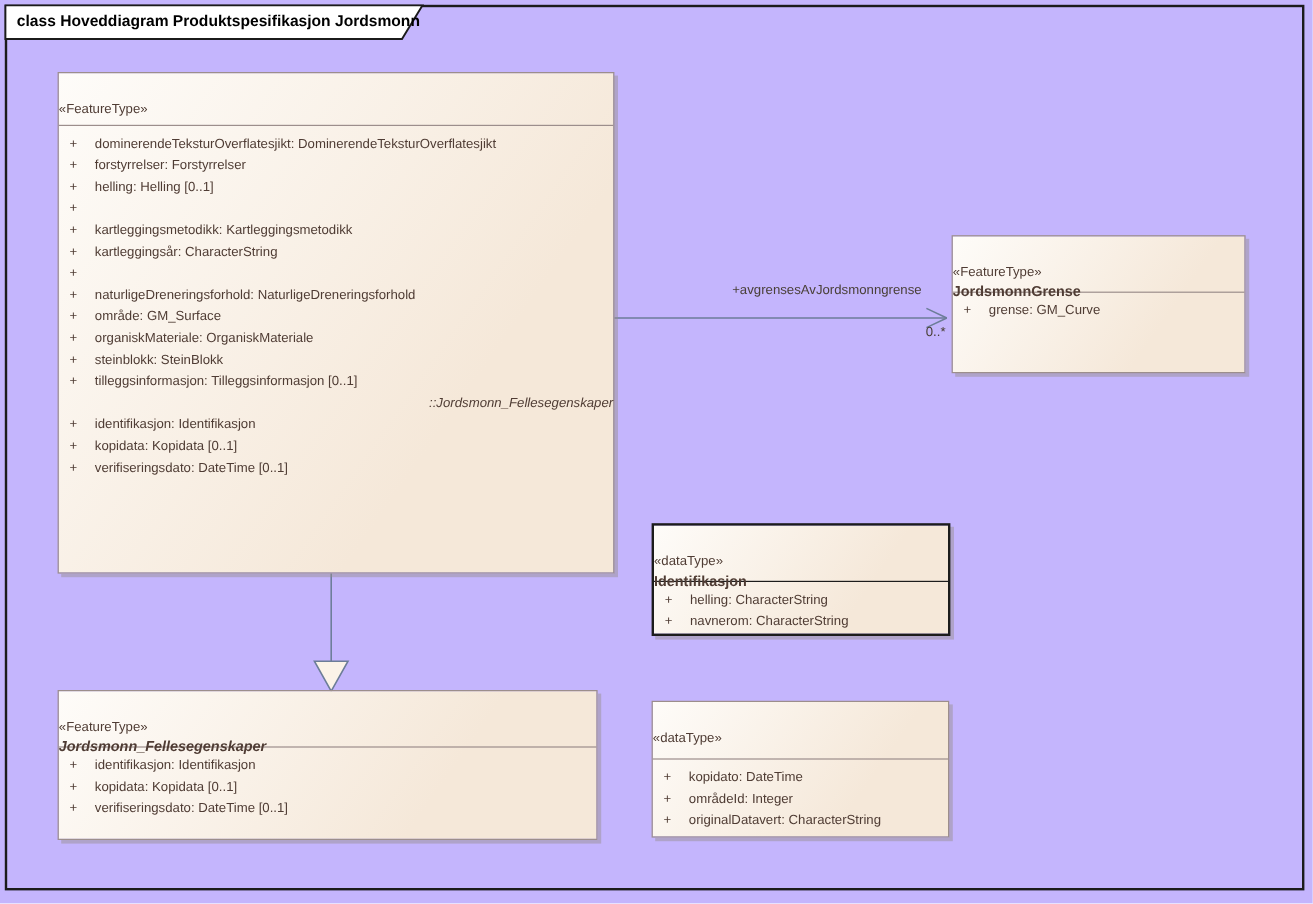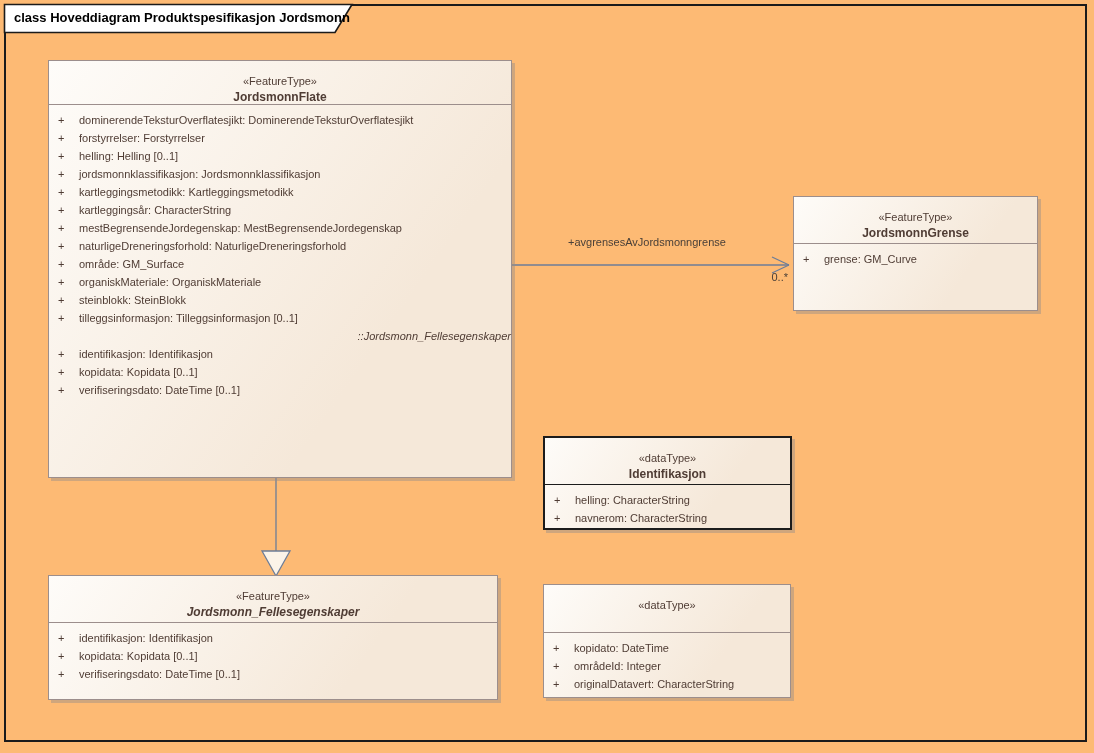--- a/index.html
+++ b/index.html
@@ -1,28 +1,28 @@
 <!DOCTYPE html>
 <html><head>
 <meta charset="utf-8">
 <style>
   html,body{margin:0;padding:0;background:#fff;}
-  .canvas{position:relative;width:1094px;height:753px;background:#fdba74;
+  .canvas{position:relative;width:1094px;height:753px;background:#c4b5fd;
           font-family:"Liberation Sans","DejaVu Sans",sans-serif;overflow:hidden;}
   .frame{position:absolute;left:4px;top:4px;width:1083px;height:738px;
          border:2px solid #1b1b1b;box-sizing:border-box;}
   .overlay{position:absolute;left:0;top:0;width:1094px;height:753px;pointer-events:none;}
   .tab-title{position:absolute;left:14px;top:10px;font-size:13px;font-weight:bold;color:#000;white-space:nowrap;}
 
   .cls{position:absolute;box-sizing:border-box;
        background:linear-gradient(125deg,#FEFCF9 0%,#F5E8D9 70%);
        border:1px solid #9C8E8C;box-shadow:3px 3px 0 rgba(150,143,138,.45);
        color:#4F3C34;}
   .cls.emph{border:2px solid #1c1c1c;}
-  .hdr{box-sizing:border-box;border-bottom:1px solid #9C8E8C;text-align:center;padding-top:13px;}
+  .hdr{box-sizing:border-box;border-bottom:1px solid #9C8E8C;text-align:left;padding-top:23px;}
   .h44{height:44px;} .h47{height:47px;} .h48{height:48px;}
   .cls.emph .hdr{border-bottom:1px solid #1c1c1c;}
   .stereo{display:block;font-size:11px;line-height:15px;}
   .cname{display:block;font-size:12px;font-weight:bold;line-height:17px;}
   .cname.it{font-style:italic;}
   .body{padding-top:6px;}
   .row{position:relative;height:18px;font-size:11px;line-height:18px;}
   .row .vis{position:absolute;left:9px;top:0;}
   .row .txt{position:absolute;left:30px;top:0;white-space:nowrap;}
   .subhdr{height:18px;font-size:11px;line-height:18px;font-style:italic;padding-left:9px;white-space:nowrap;text-align:right;}
@@ -42,50 +42,47 @@
     <path d="M789,265 L772,257 M789,265 L772,273" fill="none" stroke="#6C7D98" stroke-width="1.3"></path>
     <line x1="276" y1="478" x2="276" y2="551" stroke="#6C7D98" stroke-width="1.3"></line>
     <polygon points="262,551 290,551 276,576" fill="#FBF3E8" stroke="#6C7D98" stroke-width="1.3"></polygon>
   </svg>
 
   <div class="tab-title">class Hoveddiagram Produktspesifikasjon Jordsmonn</div>
 
   <div class="cls" style="left:48px;top:60px;width:464px;height:418px;">
     <div class="hdr h44">
       <span class="stereo">«FeatureType»</span>
-      <span class="cname">JordsmonnFlate</span>
     </div>
     <div class="body">
       <div class="row">
           <span class="vis">+</span>
           <span class="txt">dominerendeTeksturOverflatesjikt: DominerendeTeksturOverflatesjikt</span>
         </div>
       <div class="row">
           <span class="vis">+</span>
           <span class="txt">forstyrrelser: Forstyrrelser</span>
         </div>
       <div class="row">
           <span class="vis">+</span>
           <span class="txt">helling: Helling [0..1]</span>
         </div>
       <div class="row">
           <span class="vis">+</span>
-          <span class="txt">jordsmonnklassifikasjon: Jordsmonnklassifikasjon</span>
         </div>
       <div class="row">
           <span class="vis">+</span>
           <span class="txt">kartleggingsmetodikk: Kartleggingsmetodikk</span>
         </div>
       <div class="row">
           <span class="vis">+</span>
           <span class="txt">kartleggingsår: CharacterString</span>
         </div>
       <div class="row">
           <span class="vis">+</span>
-          <span class="txt">mestBegrensendeJordegenskap: MestBegrensendeJordegenskap</span>
         </div>
       <div class="row">
           <span class="vis">+</span>
           <span class="txt">naturligeDreneringsforhold: NaturligeDreneringsforhold</span>
         </div>
       <div class="row">
           <span class="vis">+</span>
           <span class="txt">område: GM_Surface</span>
         </div>
       <div class="row">
@@ -180,16 +177,16 @@
           <span class="vis">+</span>
           <span class="txt">områdeId: Integer</span>
         </div>
       <div class="row">
           <span class="vis">+</span>
           <span class="txt">originalDatavert: CharacterString</span>
         </div>
     </div>
   </div>
 
-  <div class="rel-label" style="left:568px;top:236px;width:200px;">+avgrensesAvJordsmonngrense</div>
+  <div class="rel-label" style="left:568px;top:236px;width:200px;text-align:right;">+avgrensesAvJordsmonngrense</div>
   <div class="rel-label" style="left:738px;top:271px;width:50px;text-align:right;">0..*</div>
 
 </div>
 
 </body></html>

